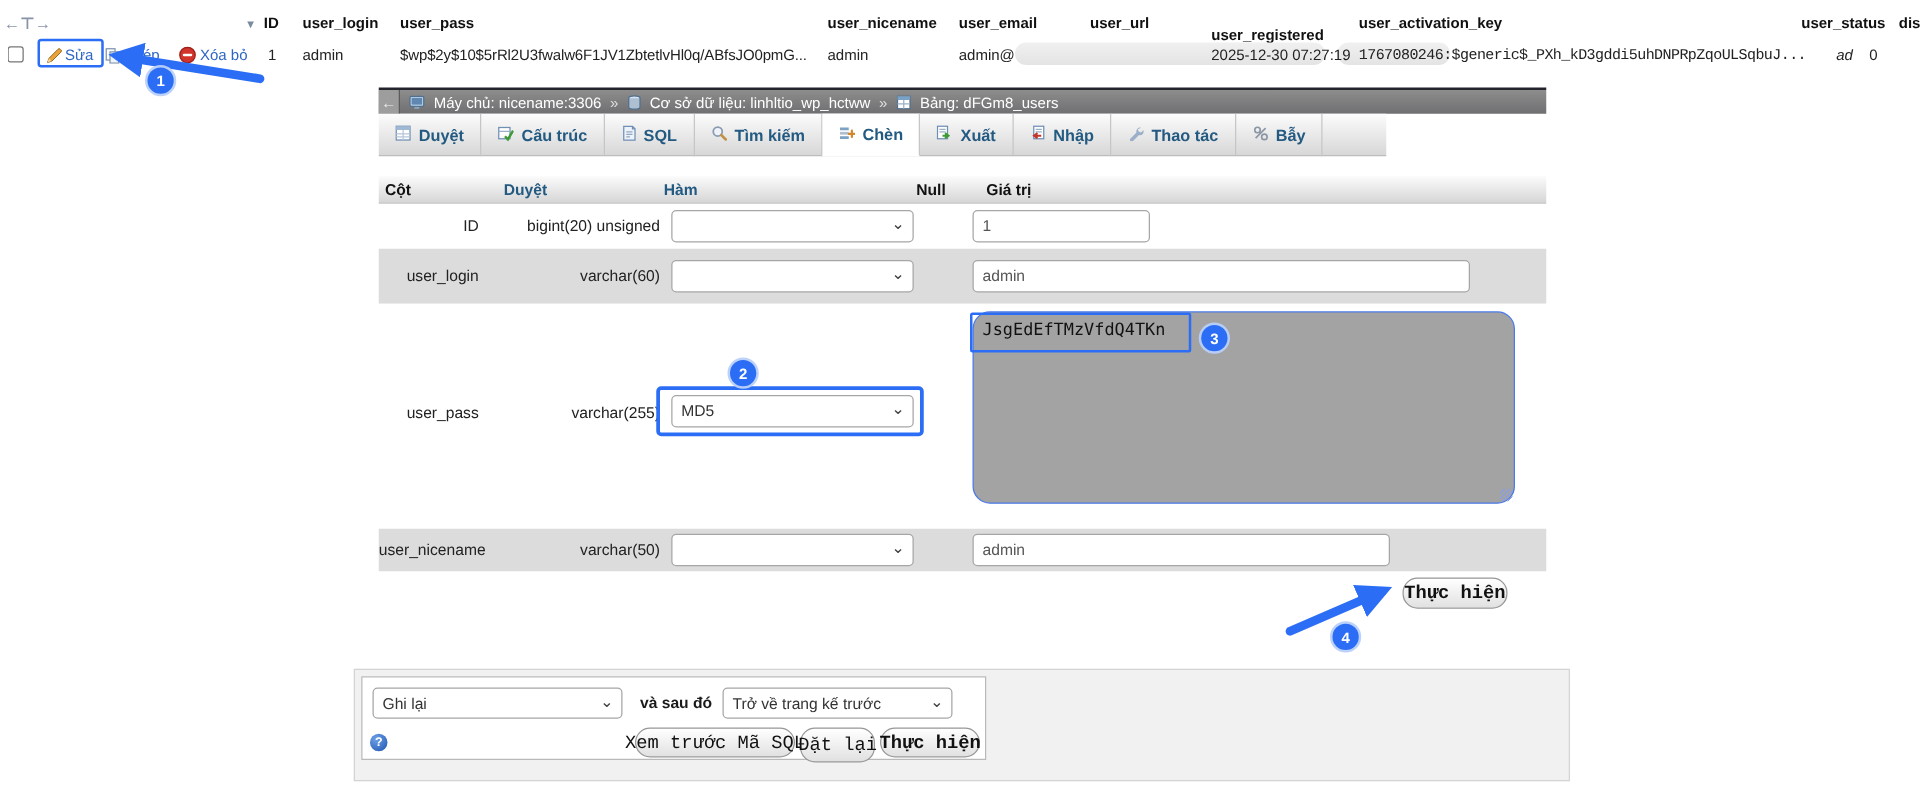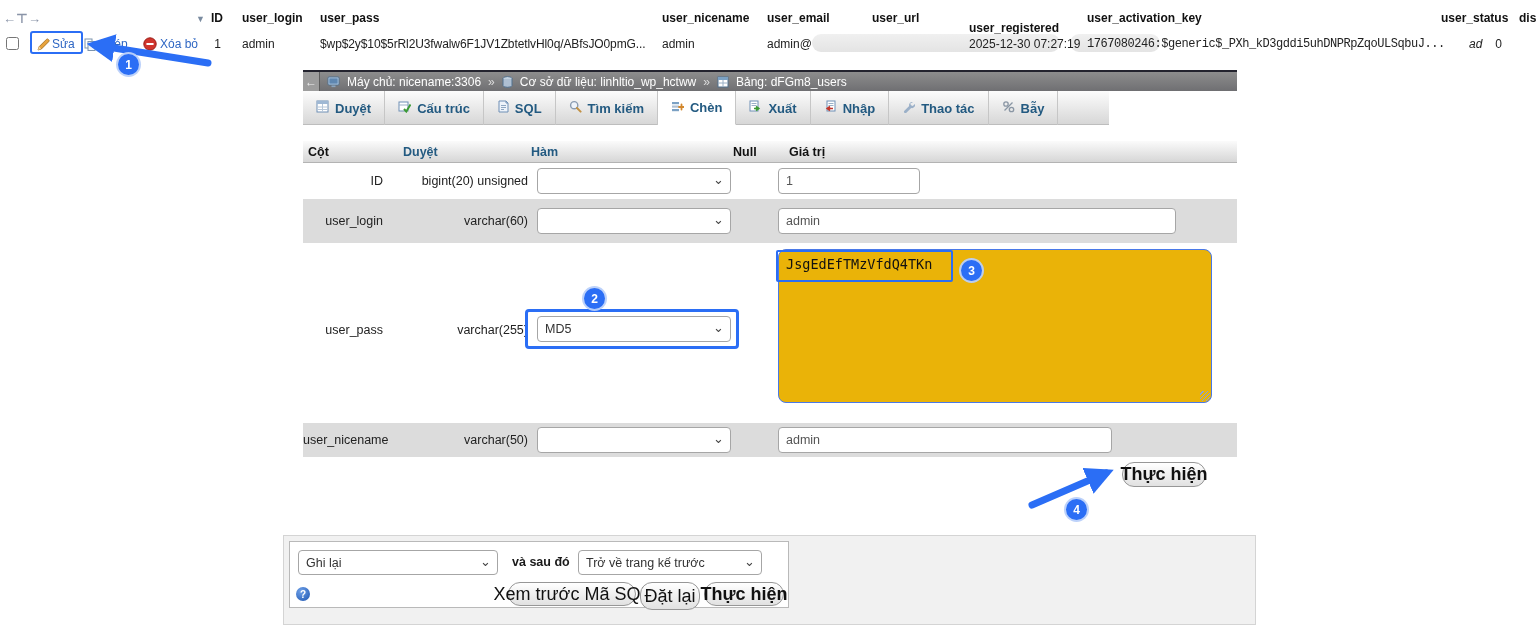--- a/index.html
+++ b/index.html
@@ -43,29 +43,29 @@
   .flabel { position:absolute; font-size:12.5px; color:#222; text-align:right; white-space:nowrap; }
 
   .selw { position:absolute; }
   .selw select { width:100%; height:100%; -webkit-appearance:none; appearance:none;
     border:1px solid #a6a6a6; border-radius:4px; background:#fff; padding:0 20px 0 7px;
     font-family:"Liberation Sans",sans-serif; font-size:12.5px; color:#333; }
   .selw::after { content:"⌄"; position:absolute; right:7px; top:50%; transform:translateY(-60%);
     font-size:13px; color:#444; pointer-events:none; }
   .tin { position:absolute; border:1px solid #a6a6a6; border-radius:4px; background:#fff;
     padding:0 7px; font-family:"Liberation Sans",sans-serif; font-size:12.5px; color:#555; }
-  .passarea { position:absolute; border:1.5px solid #4a79e8; border-radius:8px; background:#eab308;
+  .passarea { position:absolute; border:1.5px solid #4a79e8; border-radius:14px; background:#a3a3a3;
     font-family:"DejaVu Sans Mono","Liberation Mono",monospace; font-size:13.5px; color:#111;
     padding:5px 7px; resize:none; outline:none; line-height:1.35; }
   .resize-glyph { position:absolute; width:10px; height:10px; z-index:3;
     background:repeating-linear-gradient(135deg, transparent 0 2px, #8aa0dc 2px 3px); }
 
   .pillbtn { display:inline-flex; align-items:center; justify-content:center;
     background:linear-gradient(#ffffff,#e1e1e1); border:1px solid #979797; border-radius:12px;
-    font-size:18px; color:#111; cursor:pointer; white-space:nowrap; }
+    font-size:15px; color:#111; cursor:pointer; white-space:nowrap;font-family:Liberation Mono, monospace; }
 
   
   .botpanel { position:absolute; left:283px; top:535px; width:973px; height:90px;
     background:#f1f1f1; border:1px solid #d4d4d4; }
   .botbox { position:absolute; left:5px; top:5px; width:500px; height:67px;
     background:#fff; border:1px solid #b9b9b9; }
   .helpicon { position:absolute; width:14px; height:14px; border-radius:50%;
     background:radial-gradient(circle at 35% 30%, #6ea0e8, #1d55b0); color:#fff;
     font-size:10px; font-weight:bold; display:flex; align-items:center; justify-content:center; cursor:pointer; }
 

